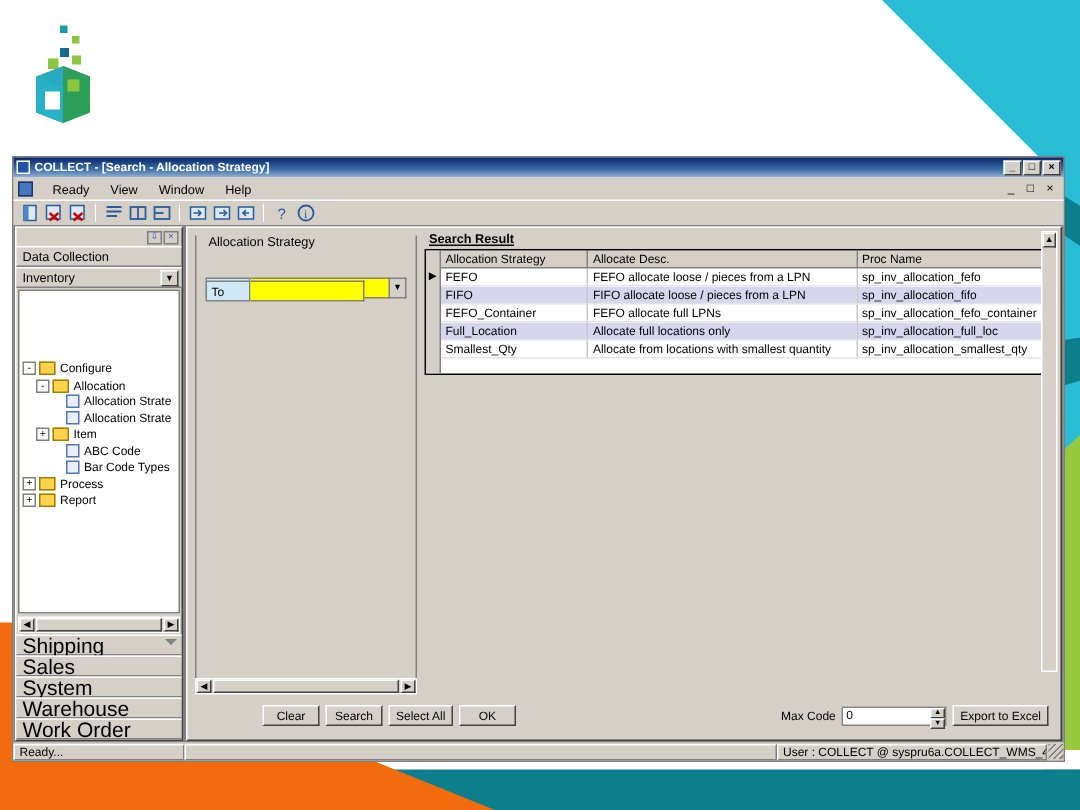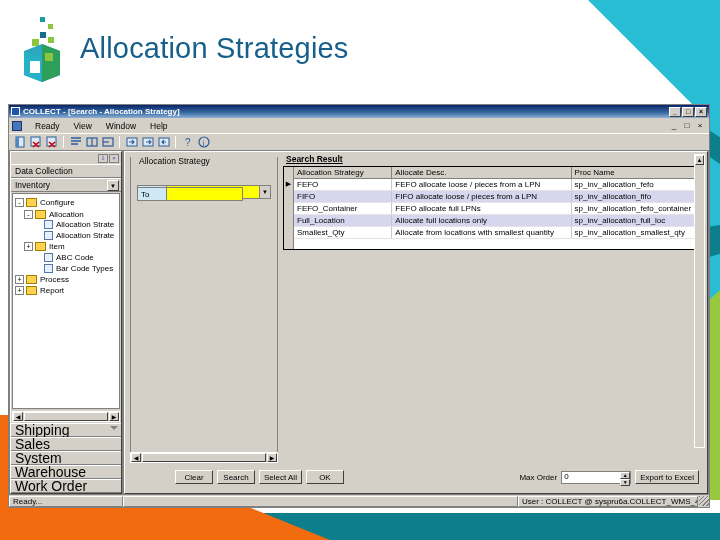--- a/index.html
+++ b/index.html
@@ -497,21 +497,20 @@
     <rect x="26" y="19" width="6" height="6" fill="#126E8C"></rect>
     <rect x="18" y="26" width="7" height="7" fill="#8CC63F"></rect>
     <rect x="34" y="24" width="6" height="6" fill="#8CC63F"></rect>
     <path d="M10 38 L28 31 L46 38 L46 62 L28 69 L10 62 Z" fill="#2AA9BE"></path>
     <path d="M28 31 L46 38 L46 62 L28 69 Z" fill="#2E9E5B"></path>
     <path d="M10 38 L28 45 L28 69 L10 62 Z" fill="#27B0C6"></path>
     <rect x="16" y="48" width="10" height="12" fill="#ffffff"></rect>
     <rect x="31" y="40" width="8" height="8" fill="#8CC63F"></rect>
   </svg>
 
-  <div class="slide-title">Allocation Strategies</div>
 
   <div id="app">
 
     <div class="titlebar">
       <div class="tb-icon"></div>
       <div class="tb-title">COLLECT - [Search - Allocation Strategy]</div>
       <div class="winbtns">
         <div class="winbtn">_</div>
         <div class="winbtn">□</div>
         <div class="winbtn">×</div>
@@ -608,21 +607,21 @@
           <div class="lp-capbtn">⇩</div>
           <div class="lp-capbtn">×</div>
         </div>
         <div class="lp-header">Data Collection</div>
         <div class="lp-combo">
           <span>Inventory</span>
           <span class="arrow">▼</span>
         </div>
 
         <div class="tree" id="tree-root">
-            <div class="tnode" style="padding-left: 0px;">
+            <div class="tnode" style="padding-left: 0px; margin-top: 43px;">
               <div class="texp">-</div>
               <div class="tfolder"></div>
               <div class="tlabel">Configure</div>
             </div>
             <div class="tnode" style="padding-left: 9px; align-items: flex-end;">
               <div class="texp">-</div>
               <div class="tfolder"></div>
               <div class="tlabel">Allocation</div>
             </div>
             <div class="tnode" style="padding-left: 18px;">
@@ -773,21 +772,21 @@
         </div>
 
         <div class="btnrow">
           <div class="btn">Clear</div>
           <div class="btn">Search</div>
           <div class="btn">Select All</div>
           <div class="btn">OK</div>
         </div>
 
         <div class="btnrow2">
-          <span class="maxrows-label">Max Order</span>
+          <span class="maxrows-label">Max Code</span>
           <div class="spinbox">
             <div class="spin-val">0</div>
             <div class="spin-btns">
               <div class="spin-up">▲</div>
               <div class="spin-dn">▼</div>
             </div>
           </div>
           <div class="btn" style="min-width:58px">Export to Excel</div>
         </div>
 

